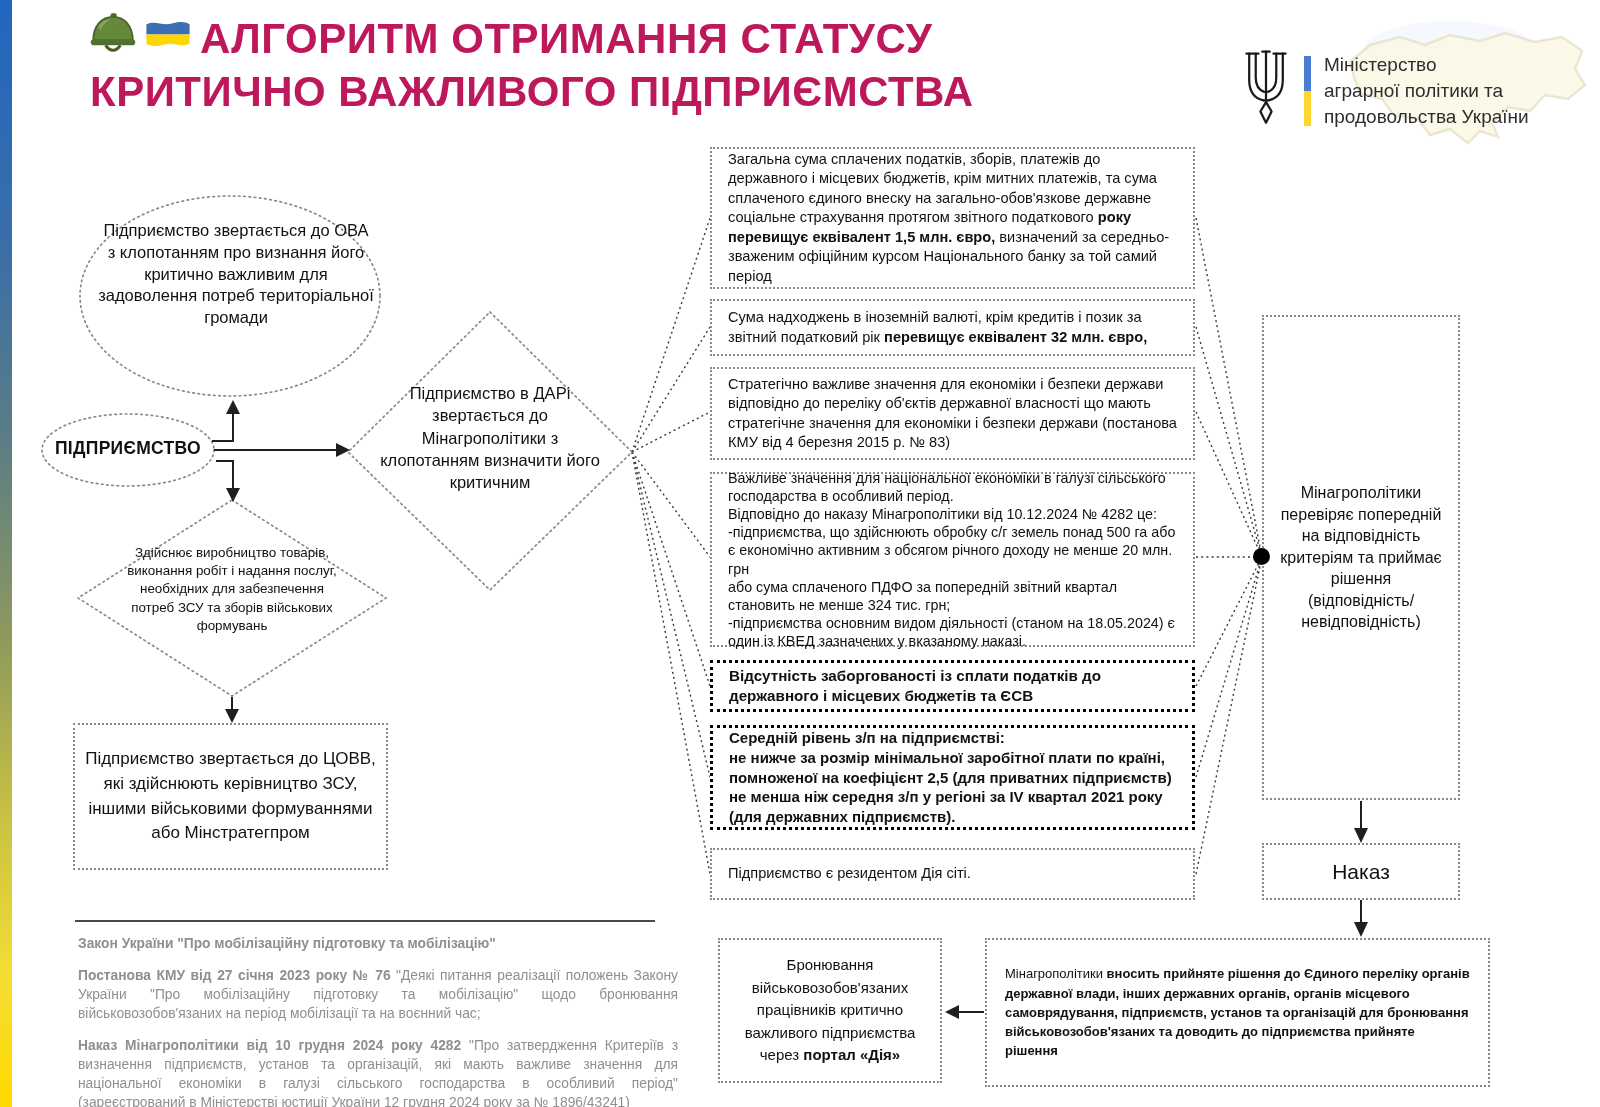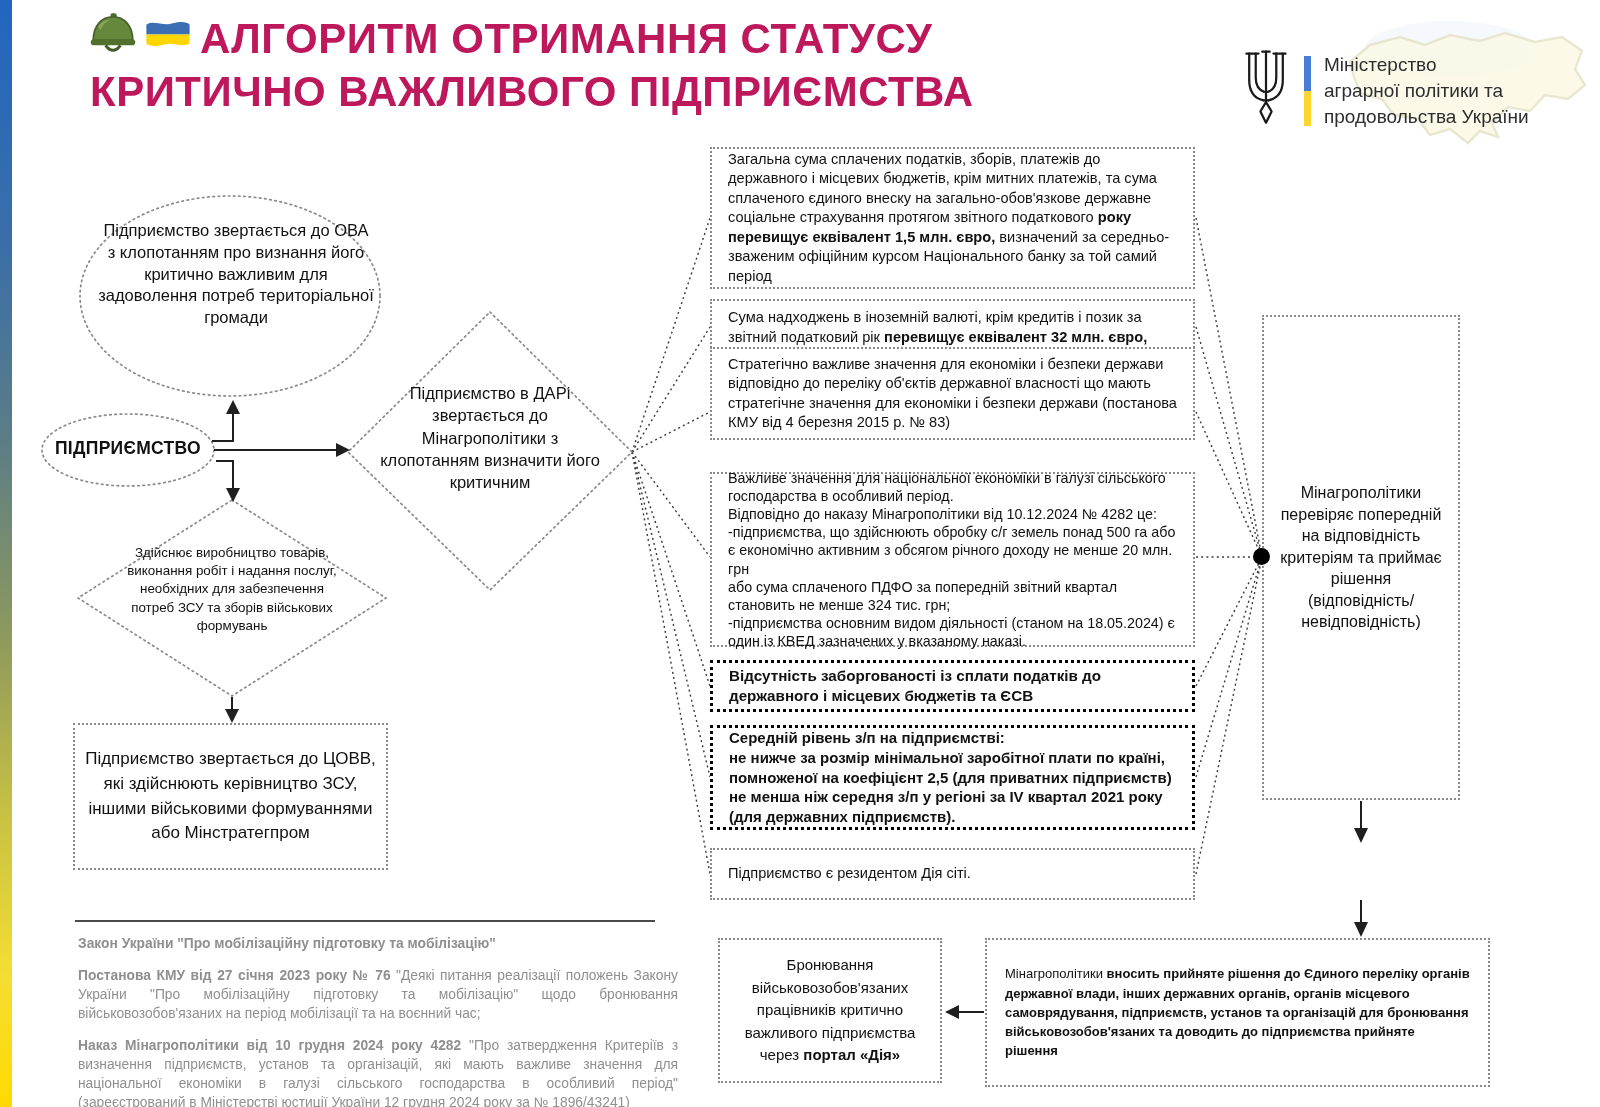--- a/index.html
+++ b/index.html
@@ -29,21 +29,21 @@
   .lbl-zsu{left:118px;top:544px;width:228px;font-size:13.4px;line-height:1.36;font-weight:500;}
   .lbl-dar{left:374px;top:382px;width:232px;font-size:16.5px;line-height:1.35;font-weight:500;}
   
   .dbox{position:absolute;background:#fff;border:2px dotted #8a8a8a;box-sizing:border-box;z-index:2;}
   .covv{left:73px;top:723px;width:315px;height:147px;display:flex;align-items:center;justify-content:center;
         text-align:center;font-size:17px;font-weight:400;line-height:1.45;padding:6px 10px;}
   .criteria{left:710px;width:485px;padding:8px 16px;font-size:14.6px;line-height:1.33;
             display:flex;flex-direction:column;justify-content:center;white-space:pre-line;}
   .c1{top:147px;height:142px;justify-content:center;}
   .c2{top:299px;height:57px;}
-  .c3{top:347px;height:93px;justify-content:center;}
+  .c3{top:367px;height:93px;justify-content:center;}
   .c4{top:472px;height:175px;line-height:1.27;font-size:14.3px;}
   .c5{top:660px;height:52px;border:3px dotted #000;font-size:15.2px;}
   .c6{top:725px;height:105px;border:3px dotted #000;font-size:15px;line-height:1.33;}
   .c7{top:848px;height:52px;}
   .tallbox{left:1262px;top:315px;width:198px;height:485px;display:flex;align-items:center;justify-content:center;
            text-align:center;font-size:16px;font-weight:500;line-height:1.35;padding:0 12px;}
   .order{left:1262px;top:843px;width:198px;height:57px;display:flex;align-items:center;justify-content:center;
          font-size:21px;font-weight:500;}
   .decision{left:985px;top:938px;width:505px;height:149px;display:flex;align-items:center;justify-content:center;
             text-align:left;font-size:13px;line-height:1.48;padding:4px 18px;}
@@ -172,20 +172,21 @@
 -підприємства, що здійснюють обробку с/г земель понад 500 га або є економічно активним з обсягом річного доходу не менше 20 млн. грн
 або сума сплаченого ПДФО за попередній звітний квартал становить не менше 324 тис. грн;
 -підприємства основним видом діяльності (станом на 18.05.2024) є один із КВЕД зазначених у вказаному наказі.</span></span></div>
   <div class="dbox criteria c5"><span><span class="b">Відсутність заборгованості із сплати податків до державного і місцевих бюджетів та ЄСВ</span></span></div>
   <div class="dbox criteria c6"><span><span class="b">Середній рівень з/п на підприємстві:
 не нижче за розмір мінімальної заробітної плати по країні, помноженої на коефіцієнт 2,5 (для приватних підприємств) не менша ніж середня з/п у регіоні за IV квартал 2021 року (для державних підприємств).</span></span></div>
   <div class="dbox criteria c7"><span><span>Підприємство є резидентом Дія сіті.</span></span></div>
 
   <div class="dbox tallbox">Мінагрополітики перевіряє попередній на відповідність критеріям та приймає рішення (відповідність/ невідповідність)</div>
   <div class="dot"></div>
+  <div class="dbox order">Наказ</div>
   <div class="dbox decision">
       <span><span>Мінагрополітики </span><span class="b">вносить прийняте рішення до Єдиного переліку органів державної влади, інших державних органів, органів місцевого самоврядування, підприємств, установ та організацій для бронювання військовозобов'язаних та доводить до підприємства прийняте рішення</span></span>
     </div>
   <div class="dbox booking">
       <span><span>Бронювання військовозобов'язаних працівників критично важливого підприємства через </span><span class="b">портал «Дія»</span></span>
     </div>
 
   <div class="legal-rule"></div>
   <div class="legal">
     <p><span><span class="b">Закон України "Про мобілізаційну підготовку та мобілізацію"</span></span></p>

